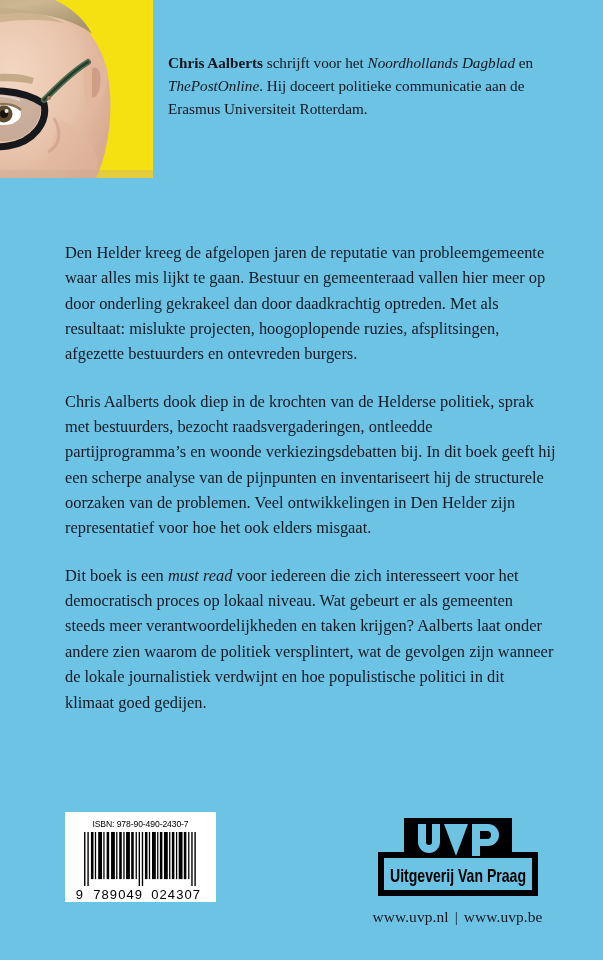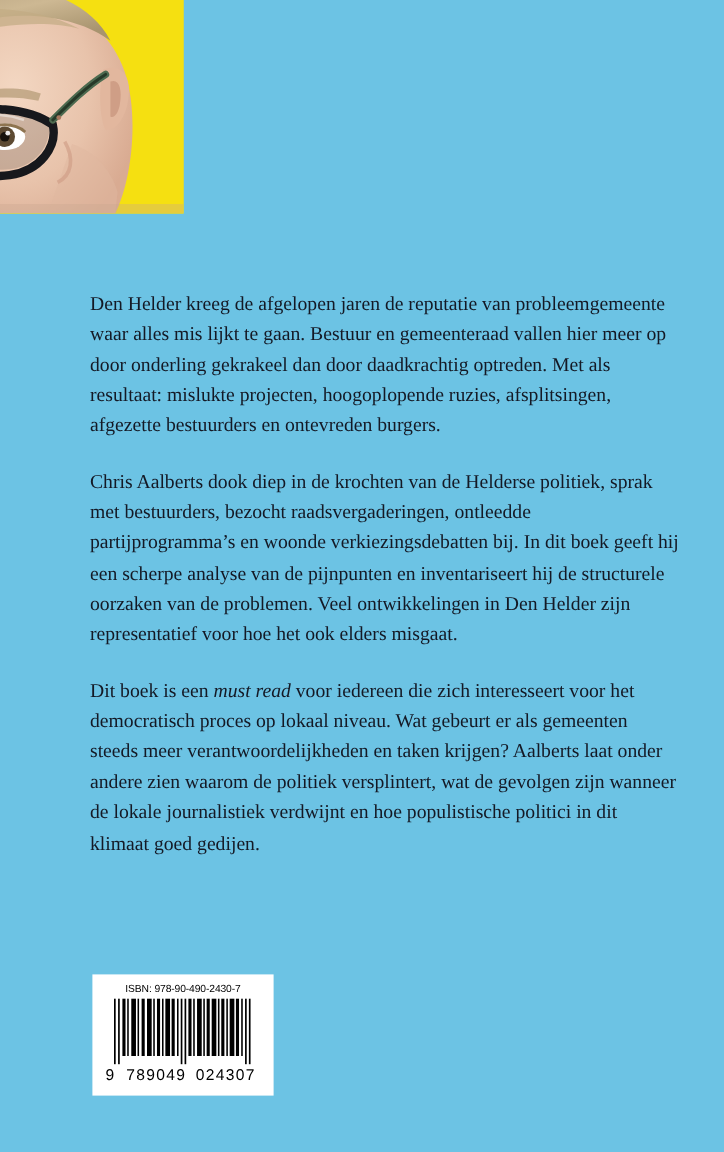--- a/index.html
+++ b/index.html
@@ -45,50 +45,49 @@
     line-height: 1.52;
     color: #131722;
     text-align: left;
   }
   .author-bio .name { font-weight: bold; }
   .author-bio .ital { font-style: italic; }
 
   
   .blurb {
     position: absolute;
-    left: 75px;
+    left: 65px;
     top: 240px;
     width: 492px;
   }
   .para {
     font-size: 16.4px;
     line-height: 1.545;
     color: #141925;
     margin: 0 0 22px 0;
     text-align: left;
     hyphens: manual;
   }
   .para:last-child { margin-bottom: 12px; }
   .para .ital { font-style: italic; }
 
   
   .barcode-card {
     position: absolute;
     left: 65px;
     top: 812px;
     width: 151px;
-    height: 101px;
+    height: 90px;
     background: #ffffff;
     display: flex;
     flex-direction: column;
     align-items: center;
     justify-content: flex-start;
     padding-top: 7px;
     box-sizing: border-box;
-    margin-left: 12px;
   }
   .isbn-text {
     font-family: "Liberation Sans", "DejaVu Sans", sans-serif;
     font-size: 8.6px;
     letter-spacing: -0.1px;
     color: #000;
     white-space: nowrap;
     margin-bottom: 3px;
   }
   .bars-svg { display: block; }
@@ -182,20 +181,23 @@
 
         <path d="M -30 100 C -12 94 6 95 20 100" fill="none" stroke="#ffffff" stroke-width="2" opacity="0.45"></path>
 
         <path d="M 54 118 C 62 132 60 146 48 152" fill="none" stroke="#cf9d85" stroke-width="3" opacity="0.65"></path>
 
         <rect x="0" y="170" width="153" height="8" fill="#c9a68f" opacity="0.35"></rect>
       </g>
     </svg>
   </div>
 
+  <p class="author-bio">
+    <span class="name">Chris Aalberts</span><span> schrijft voor het </span><span class="ital">Noordhollands Dagblad</span><span> en </span><span class="ital">ThePostOnline</span><span>. Hij doceert politieke communicatie aan de Erasmus Universiteit Rotterdam.</span>
+  </p>
 
   <div class="blurb">
     <p class="para">Den Helder kreeg de afgelopen jaren de reputatie van probleemgemeente waar alles mis lijkt te gaan. Bestuur en gemeenteraad vallen hier meer op door onderling gekrakeel dan door daadkrachtig optreden. Met als resultaat: mislukte projecten, hoogoplopende ruzies, afsplitsingen, afgezette bestuurders en ontevreden burgers.</p>
     <p class="para">Chris Aalberts dook diep in de krochten van de Helderse politiek, sprak met bestuurders, bezocht raadsvergaderingen, ontleedde partijprogramma’s en woonde verkiezingsdebatten bij. In dit boek geeft hij een scherpe analyse van de pijnpunten en inventariseert hij de structurele oorzaken van de problemen. Veel ontwikkelingen in Den Helder zijn representatief voor hoe het ook elders misgaat.</p>
     <p class="para"><span>Dit boek is een </span><span class="ital">must read</span><span> voor iedereen die zich interesseert voor het democratisch proces op lokaal niveau. Wat gebeurt er als gemeenten steeds meer verantwoordelijkheden en taken krijgen? Aalberts laat onder andere zien waarom de politiek versplintert, wat de gevolgen zijn wanneer de lokale journalistiek verdwijnt en hoe populistische politici in dit klimaat goed gedijen.</span>
     </p>
   </div>
 
   <div class="barcode-card">
     <div class="isbn-text">ISBN: 978-90-490-2430-7</div>
@@ -231,14 +233,32 @@
         <rect x="105.6" y="0" width="2.6" height="48"></rect>
         <rect x="110" y="0" width="1.3" height="48"></rect>
         <rect x="113.2" y="0" width="1.4" height="55"></rect>
         <rect x="116.4" y="0" width="1.4" height="55"></rect>
       </g>
     </svg>
     <div class="barcode-digits"><span class="lead">9</span><span class="grp">789049</span><span class="grp">024307</span>
     </div>
   </div>
 
+  <div class="publisher">
+    <svg class="logo-svg" viewBox="0 0 168 88">
+
+      <path d="M 30 6 H 138 V 44 H 30 Z" fill="#000000"></path>
+
+      <rect x="4" y="40" width="160" height="44" fill="#000000"></rect>
+      <rect x="10" y="46" width="148" height="32" fill="#6cc3e4"></rect>
+
+      <path d="M 44 12 V 30 a 11 11 0 0 0 22 0 V 12 H 58 V 30 a 3 3 0 0 1 -6 0 V 12 Z" fill="#6cc3e4"></path>
+
+      <path d="M 70 12 H 94 L 82 44 Z" fill="#6cc3e4"></path>
+
+      <path d="M 98 12 H 114 a 11 11 0 0 1 0 22 H 106 V 44 H 98 Z M 106 19 V 27 H 113 a 4 4 0 0 0 0 -8 Z" fill="#6cc3e4"></path>
+      <text x="84" y="70" text-anchor="middle" font-family="'Liberation Sans','DejaVu Sans',sans-serif" font-size="19" font-weight="bold" fill="#000000" textLength="136" lengthAdjust="spacingAndGlyphs">Uitgeverij Van Praag</text>
+    </svg>
+    <div class="sites"><span>www.uvp.nl</span><span class="sep">|</span><span>www.uvp.be</span>
+    </div>
+  </div>
 
 </div>
 
 </body></html>

